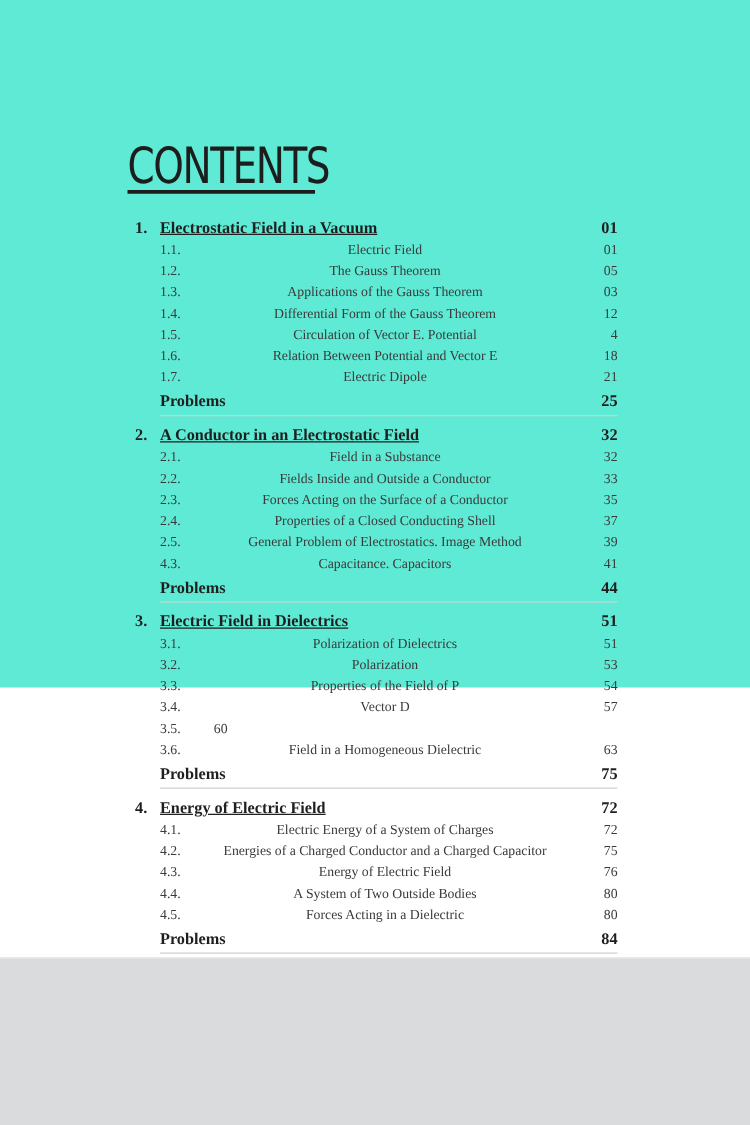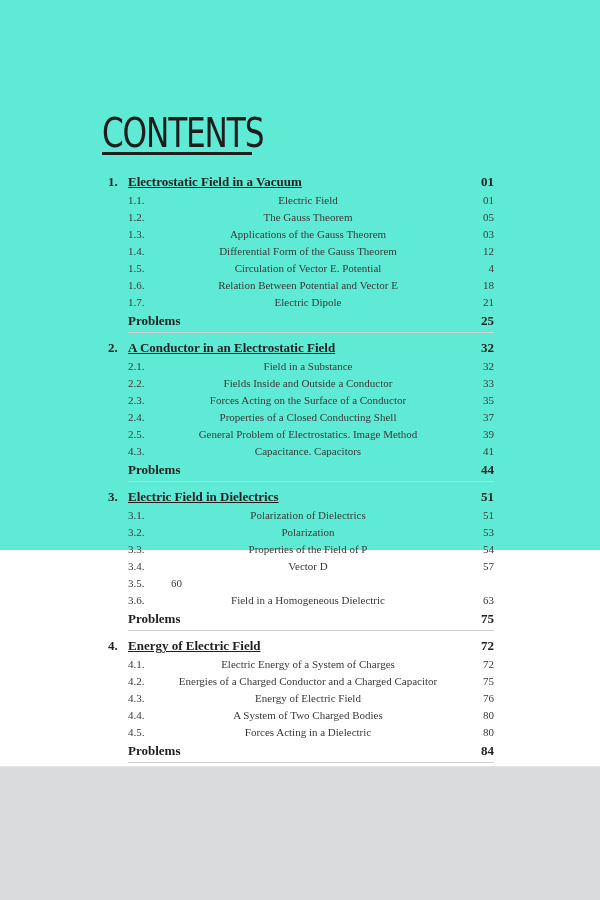--- a/index.html
+++ b/index.html
@@ -206,21 +206,21 @@
   </div>
 
   <div class="row sec-row">
     <span class="sec-num">4.3.</span>
     <span class="sec-title">Energy of Electric Field</span>
     <span class="sec-page">76</span>
   </div>
 
   <div class="row sec-row">
     <span class="sec-num">4.4.</span>
-    <span class="sec-title">A System of Two Charged Bodies</span>
+    <span class="sec-title">A System of Two Outside Bodies</span>
     <span class="sec-page">80</span>
   </div>
 
   <div class="row sec-row">
     <span class="sec-num">4.5.</span>
     <span class="sec-title">Forces Acting in a Dielectric</span>
     <span class="sec-page">80</span>
   </div>
 </div>
     <div class="row prob-row">

